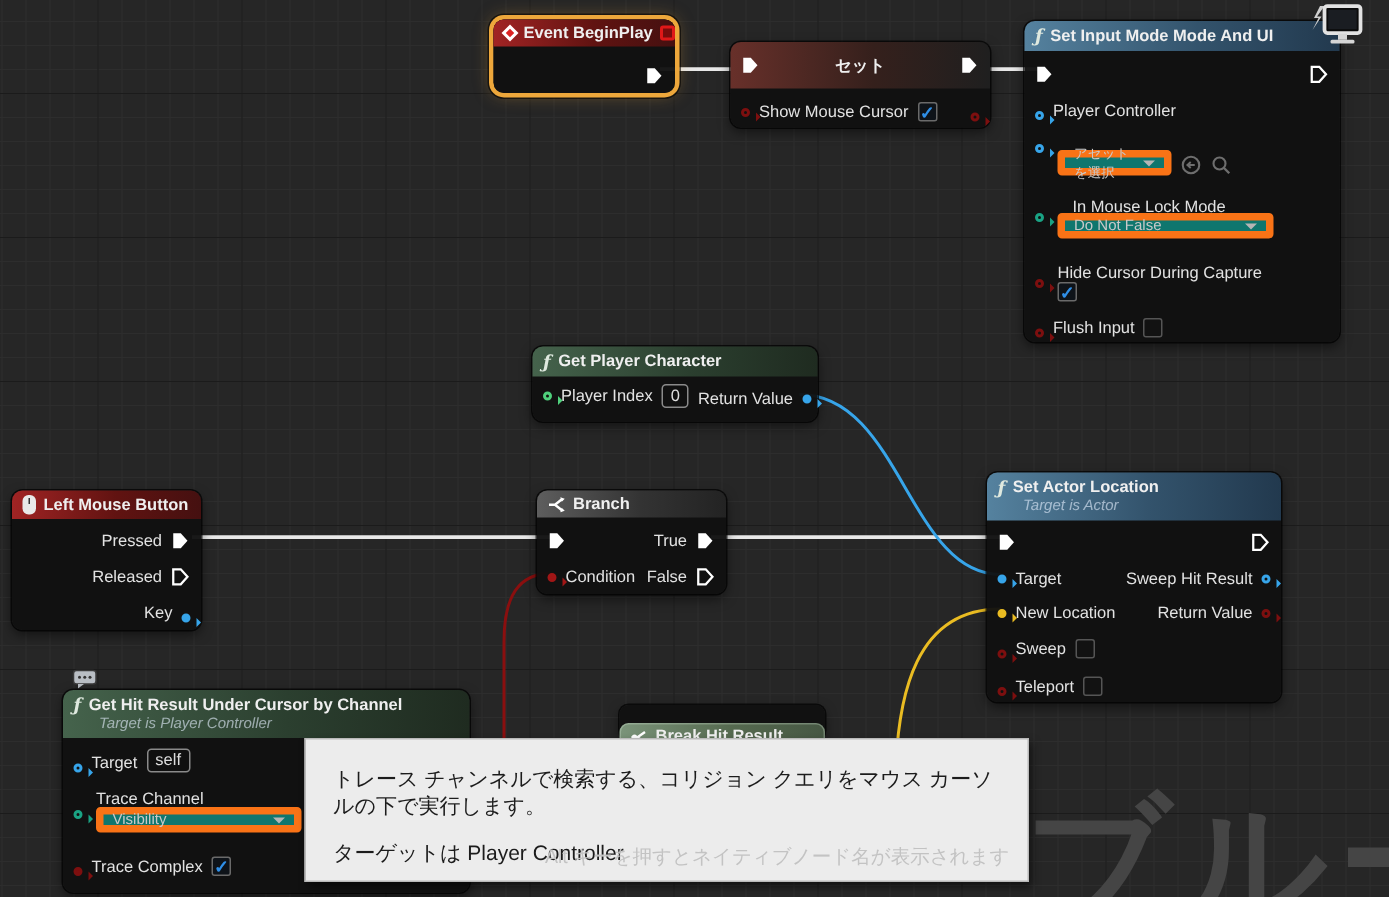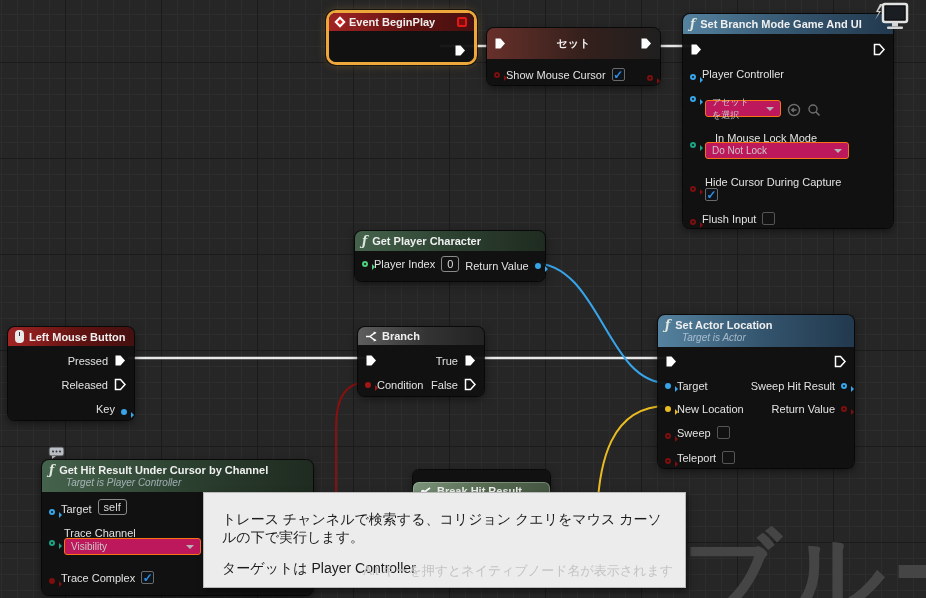--- a/index.html
+++ b/index.html
@@ -56,21 +56,21 @@
   .dp::after { content:""; position:absolute; left:8px; top:1px;
     border-left:3px solid currentColor; border-top:3px solid transparent; border-bottom:3px solid transparent; }
   .blue{color:#37a5ea} .teal{color:#1aa384} .green{color:#4fd07c}
   .red{color:#a11616} .dred{color:#7d0f0f} .yellow{color:#eabc22}
 
   .cb { width:13px; height:13px; background:#0e1319; border:1px solid #6a6a6a; border-radius:2px;
         display:flex; align-items:center; justify-content:center; flex:0 0 auto; }
   .cb.on::after { content:"\2713"; color:#2f8fe8; font-size:12px; font-weight:bold; line-height:1; }
   .cb.off { background:#121212; border-color:#555; }
 
-  .dd { background:#be185d; border:1px solid #f97316; border-radius:3px; color:#c9c9c9; font-size:10px;
+  .dd { background:#0f766e; border:5px solid #f97316; border-radius:3px; color:#c9c9c9; font-size:10px;
         height:17px; padding:0 6px; display:flex; align-items:center; justify-content:space-between; gap:8px; }
   .dd .car { width:0; height:0; border-left:4px solid transparent; border-right:4px solid transparent; border-top:4px solid #b5b5b5; }
   .vb { background:#101010; border:1px solid #8a8a8a; border-radius:3px; padding:0 5px; height:16px;
         display:inline-flex; align-items:center; color:#ddd; font-size:11px; }
 
   .micon { display:inline-block; width:9px; height:13px; background:#e9e9e9; border-radius:4px; position:relative; flex:0 0 auto; }
   .micon::after { content:""; position:absolute; left:4px; top:2px; width:1px; height:4px; background:#333; }
   .dia { width:8px; height:8px; border:2px solid #fff; background:#d22; transform:rotate(45deg); flex:0 0 auto; }
   .badge { width:10px; height:10px; border:2px solid #e01818; background:#7a0c0c; border-radius:2px; margin-left:auto; flex:0 0 auto; }
 
@@ -96,21 +96,21 @@
   <svg class="wires" width="926" height="598">
     <path d="M440,46 L500,46" stroke="#e8e8e8" stroke-width="2.5" fill="none"></path>
     <path d="M648,46 L696,46" stroke="#e8e8e8" stroke-width="2.5" fill="none"></path>
     <path d="M128,358 L370,358" stroke="#e8e8e8" stroke-width="2.5" fill="none"></path>
     <path d="M474,358 L668,358" stroke="#e8e8e8" stroke-width="2.5" fill="none"></path>
     <path d="M533,263 C600,263 606,383 667,383" stroke="#37a5ea" stroke-width="2" fill="none"></path>
     <path d="M597,540 C595,455 614,406 667,406" stroke="#eabc22" stroke-width="2" fill="none"></path>
     <path d="M369,382 C345,382 336,398 336,428 L336,540" stroke="#8a0f0f" stroke-width="2" fill="none"></path>
   </svg>
 
-  <div class="node selected" style="left:329px; top:13px; width:145px; height:49px;">
+  <div class="node selected" style="left:329px; top:13px; width:121px; height:49px;">
     <div class="nhead h-red">
       <span class="dia"></span>
       <span>Event BeginPlay</span>
       <span class="badge"></span>
     </div>
     <div class="row right" style="top:26px;">
       <svg class="xp" width="13" height="13" viewBox="0 0 13 13">
         <path d="M1.5,1.5 h5 l4.5,5 -4.5,5 h-5 z" fill="#fff"></path>
         </svg>
     </div>
@@ -132,21 +132,21 @@
         <span class="lbl">Show Mouse Cursor</span>
         <span class="cb on"></span>
       </span>
       <span class="dp dred"></span>
     </div>
   </div>
 
   <div class="node" style="left:683px; top:14px; width:210px; height:214px;">
     <div class="nhead h-blue">
       <span class="fi">ƒ</span>
-      <span>Set Branch Mode Game And UI</span>
+      <span>Set Input Mode Mode And UI</span>
     </div>
     <div class="row split" style="top:24px;">
       <svg class="xp" width="13" height="13" viewBox="0 0 13 13">
         <path d="M1.5,1.5 h5 l4.5,5 -4.5,5 h-5 z" fill="#fff"></path>
         </svg>
       <svg class="xp" width="13" height="13" viewBox="0 0 13 13">
         <path d="M1.5,1.5 h5 l4.5,5 -4.5,5 h-5 z" fill="none" stroke="#fff" stroke-width="1.5"></path>
         </svg>
     </div>
     <div class="row" style="top:48px;">
@@ -167,21 +167,21 @@
         <circle cx="6" cy="6" r="4" fill="none" stroke="#6e6e6e" stroke-width="1.4"></circle>
         <path d="M9,9 L12.5,12.5" stroke="#6e6e6e" stroke-width="1.6"></path>
         </svg>
     </div>
     <div class="row" style="top:112px;">
       <span class="lbl" style="margin-left:25px;">In Mouse Lock Mode</span>
     </div>
     <span class="dp teal" style="position:absolute; left:7px; top:128px;"></span>
     <div class="row" style="top:127px; left:22px;">
       <span class="dd" style="width:144px;">
-        <span>Do Not Lock</span>
+        <span>Do Not False</span>
         <span class="car"></span>
       </span>
     </div>
     <div class="row" style="top:156px;">
       <span class="lbl" style="margin-left:15px;">Hide Cursor During Capture</span>
     </div>
     <span class="dp dred" style="position:absolute; left:7px; top:172px;"></span>
     <div class="row" style="top:169px; left:22px;">
       <span class="cb on"></span>
     </div>

